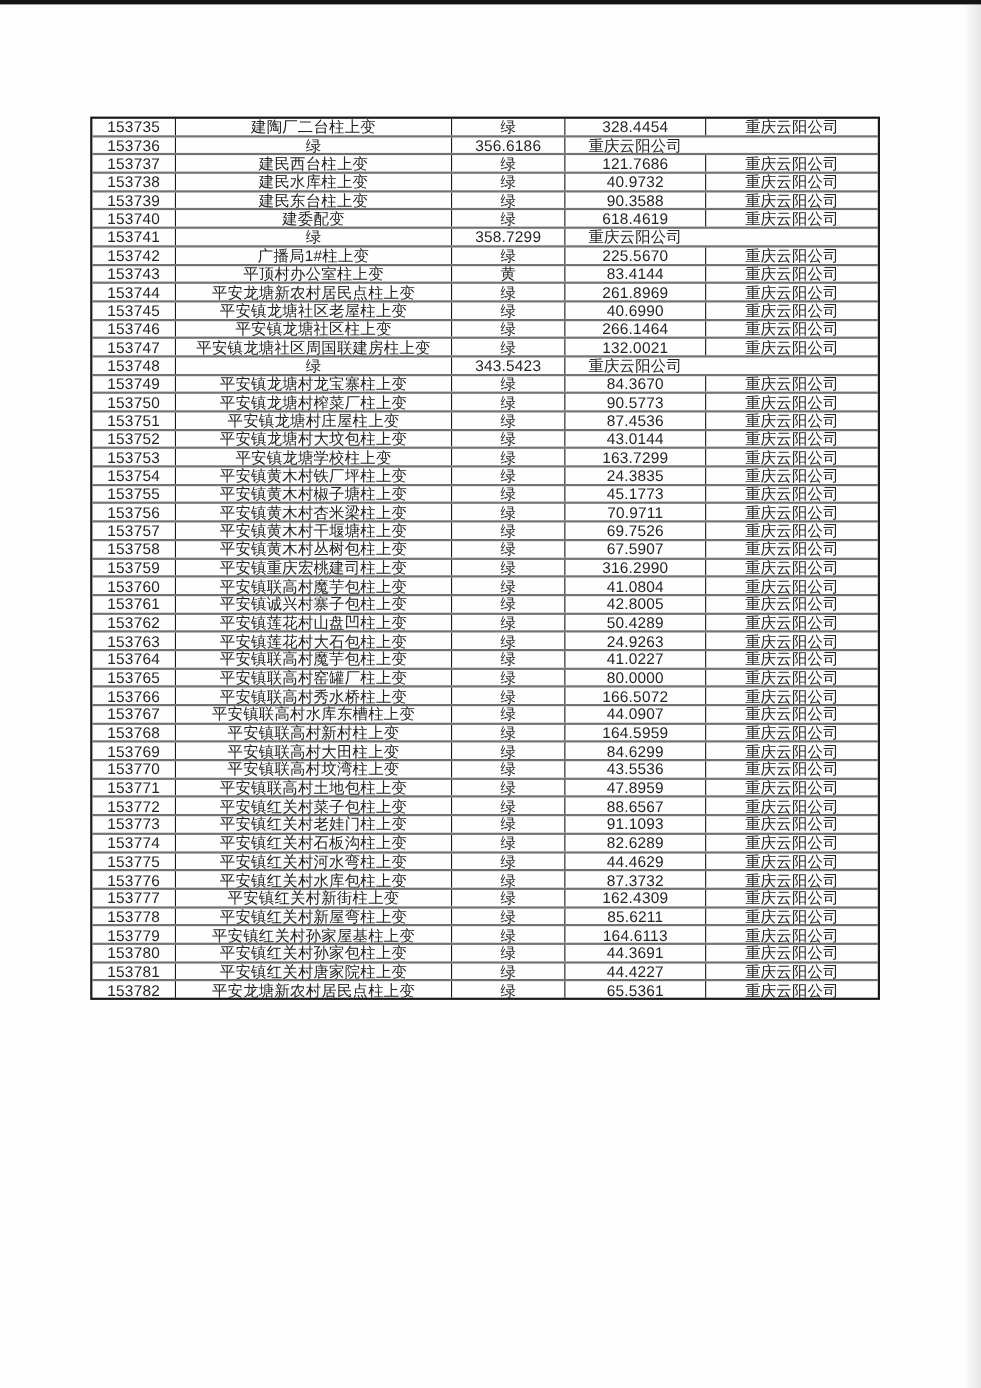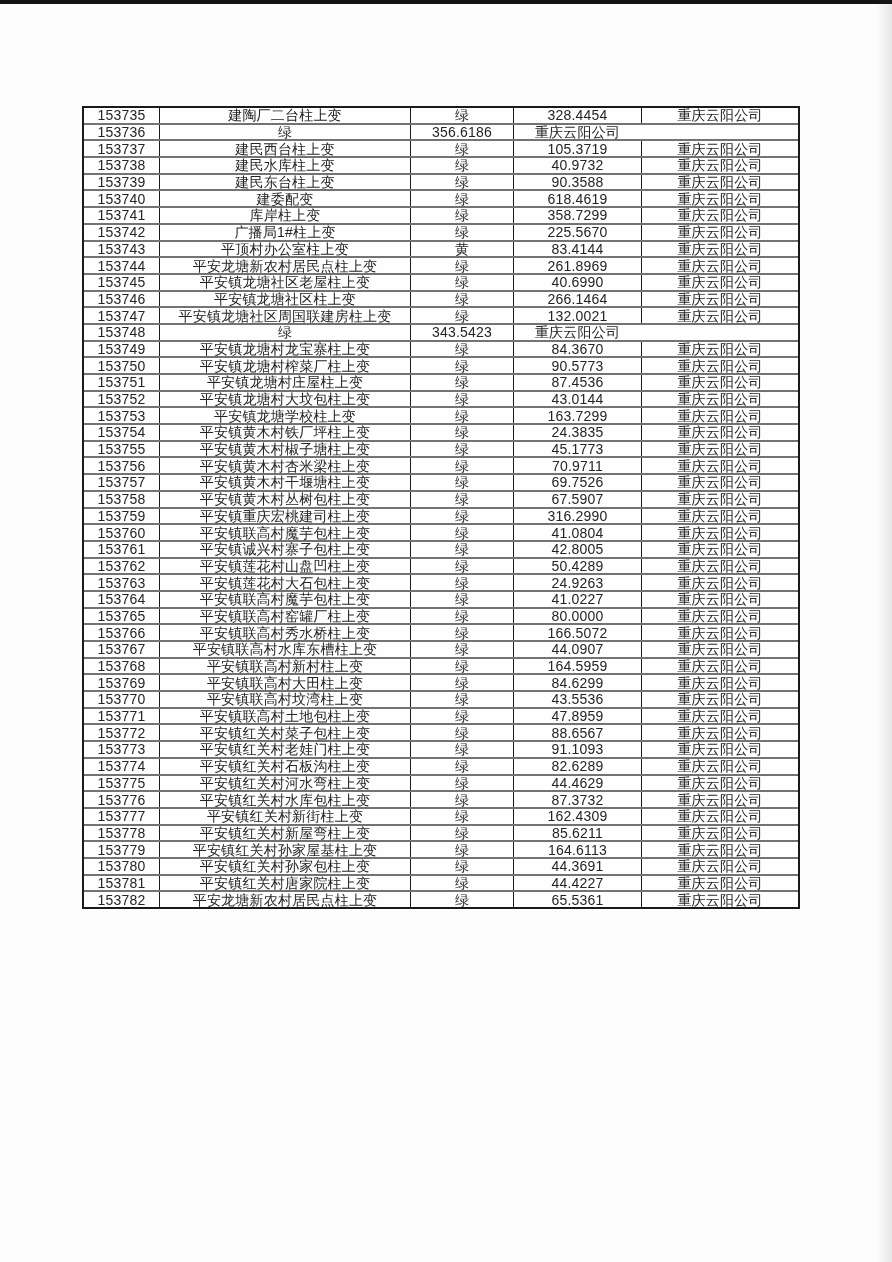--- a/index.html
+++ b/index.html
@@ -89,21 +89,21 @@
     <div class="row">
     <div class="cell c-id">153736</div>
     <div class="cell c-status">绿</div>
     <div class="cell c-value">356.6186</div>
     <div class="cell c-company">重庆云阳公司</div>
   </div>
     <div class="row">
     <div class="cell c-id">153737</div>
     <div class="cell c-name">建民西台柱上变</div>
     <div class="cell c-status">绿</div>
-    <div class="cell c-value">105.3719</div>
+    <div class="cell c-value">121.7686</div>
     <div class="cell c-company">重庆云阳公司</div>
   </div>
     <div class="row">
     <div class="cell c-id">153738</div>
     <div class="cell c-name">建民水库柱上变</div>
     <div class="cell c-status">绿</div>
     <div class="cell c-value">40.9732</div>
     <div class="cell c-company">重庆云阳公司</div>
   </div>
     <div class="row">
@@ -115,21 +115,20 @@
   </div>
     <div class="row">
     <div class="cell c-id">153740</div>
     <div class="cell c-name">建委配变</div>
     <div class="cell c-status">绿</div>
     <div class="cell c-value">618.4619</div>
     <div class="cell c-company">重庆云阳公司</div>
   </div>
     <div class="row">
     <div class="cell c-id">153741</div>
-    <div class="cell c-name">库岸柱上变</div>
     <div class="cell c-status">绿</div>
     <div class="cell c-value">358.7299</div>
     <div class="cell c-company">重庆云阳公司</div>
   </div>
     <div class="row">
     <div class="cell c-id">153742</div>
     <div class="cell c-name">广播局1#柱上变</div>
     <div class="cell c-status">绿</div>
     <div class="cell c-value">225.5670</div>
     <div class="cell c-company">重庆云阳公司</div>

